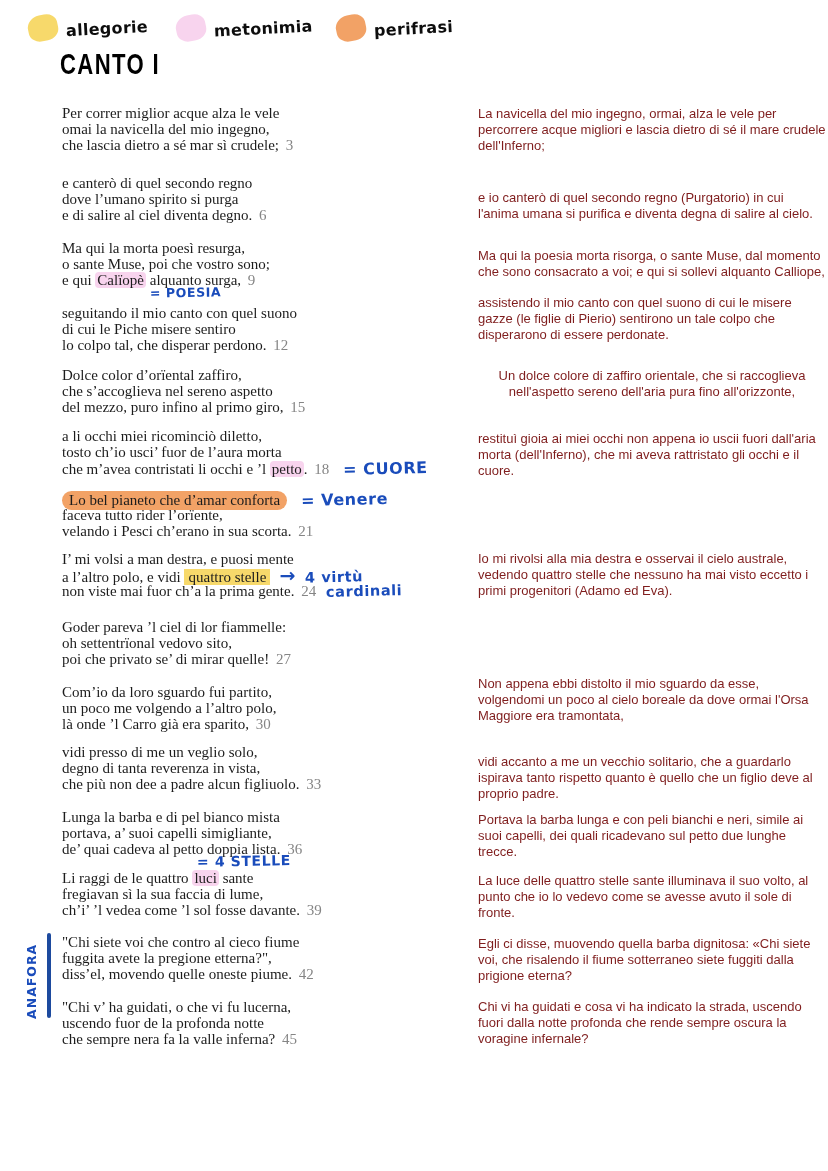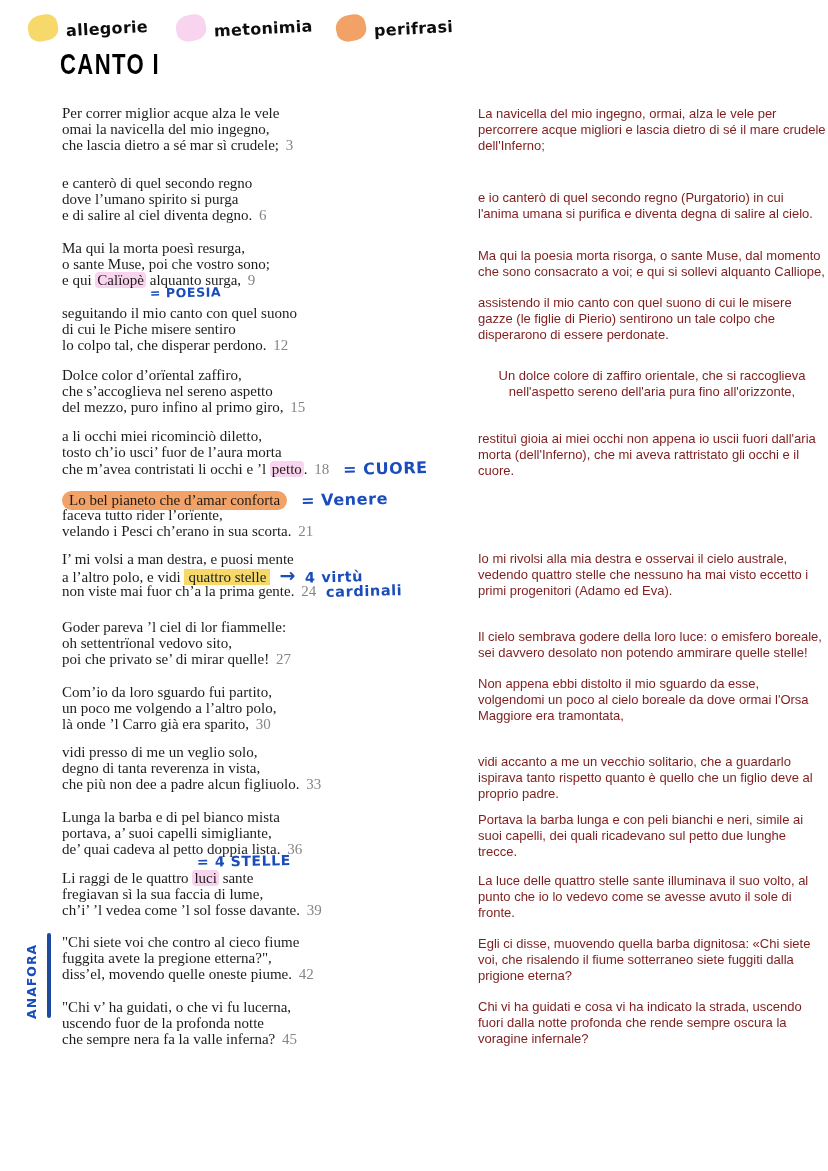--- a/index.html
+++ b/index.html
@@ -143,21 +143,20 @@
       <div class="vline"><span>uscendo fuor de la profonda notte</span></div>
       <div class="vline"><span>che sempre nera fa la valle inferna? </span><span class="vnum">45</span></div>
     </div>
     <div class="para" style="top: 106px;">La navicella del mio ingegno, ormai, alza le vele per percorrere acque migliori e lascia dietro di sé il mare crudele dell'Inferno;</div>
     <div class="para" style="top: 190px;">e io canterò di quel secondo regno (Purgatorio) in cui l'anima umana si purifica e diventa degna di salire al cielo.</div>
     <div class="para" style="top: 248px;">Ma qui la poesia morta risorga, o sante Muse, dal momento che sono consacrato a voi; e qui si sollevi alquanto Calliope,</div>
     <div class="para" style="top: 295px;">assistendo il mio canto con quel suono di cui le misere gazze (le figlie di Pierio) sentirono un tale colpo che disperarono di essere perdonate.</div>
     <div class="para" style="top: 368px; text-align: center;">Un dolce colore di zaffiro orientale, che si raccoglieva nell'aspetto sereno dell'aria pura fino all'orizzonte,</div>
     <div class="para" style="top: 431px;">restituì gioia ai miei occhi non appena io uscii fuori dall'aria morta (dell'Inferno), che mi aveva rattristato gli occhi e il cuore.</div>
     <div class="para" style="top: 551px;">Io mi rivolsi alla mia destra e osservai il cielo australe, vedendo quattro stelle che nessuno ha mai visto eccetto i primi progenitori (Adamo ed Eva).</div>
-    <div class="para" style="top: 629px;">Il cielo sembrava godere della loro luce: o emisfero boreale, sei davvero desolato non potendo ammirare quelle stelle!</div>
     <div class="para" style="top: 676px;">Non appena ebbi distolto il mio sguardo da esse, volgendomi un poco al cielo boreale da dove ormai l'Orsa Maggiore era tramontata,</div>
     <div class="para" style="top: 754px;">vidi accanto a me un vecchio solitario, che a guardarlo ispirava tanto rispetto quanto è quello che un figlio deve al proprio padre.</div>
     <div class="para" style="top: 812px;">Portava la barba lunga e con peli bianchi e neri, simile ai suoi capelli, dei quali ricadevano sul petto due lunghe trecce.</div>
     <div class="para" style="top: 873px;">La luce delle quattro stelle sante illuminava il suo volto, al punto che io lo vedevo come se avesse avuto il sole di fronte.</div>
     <div class="para" style="top: 936px;">Egli ci disse, muovendo quella barba dignitosa: «Chi siete voi, che risalendo il fiume sotterraneo siete fuggiti dalla prigione eterna?</div>
     <div class="para" style="top: 999px;">Chi vi ha guidati e cosa vi ha indicato la strada, uscendo fuori dalla notte profonda che rende sempre oscura la voragine infernale?</div>
     <div class="fnote sm" style="left: 150px; top: 285px;">= POESIA</div>
     <div class="fnote md" style="left: 197px; top: 853px;">= 4 STELLE</div>
     <div class="anafora-line" style="left: 47px; top: 933px; height: 85px;"></div>
     <div class="anafora-label" style="left: 24px; top: 935px; height: 92px;">ANAFORA</div>

